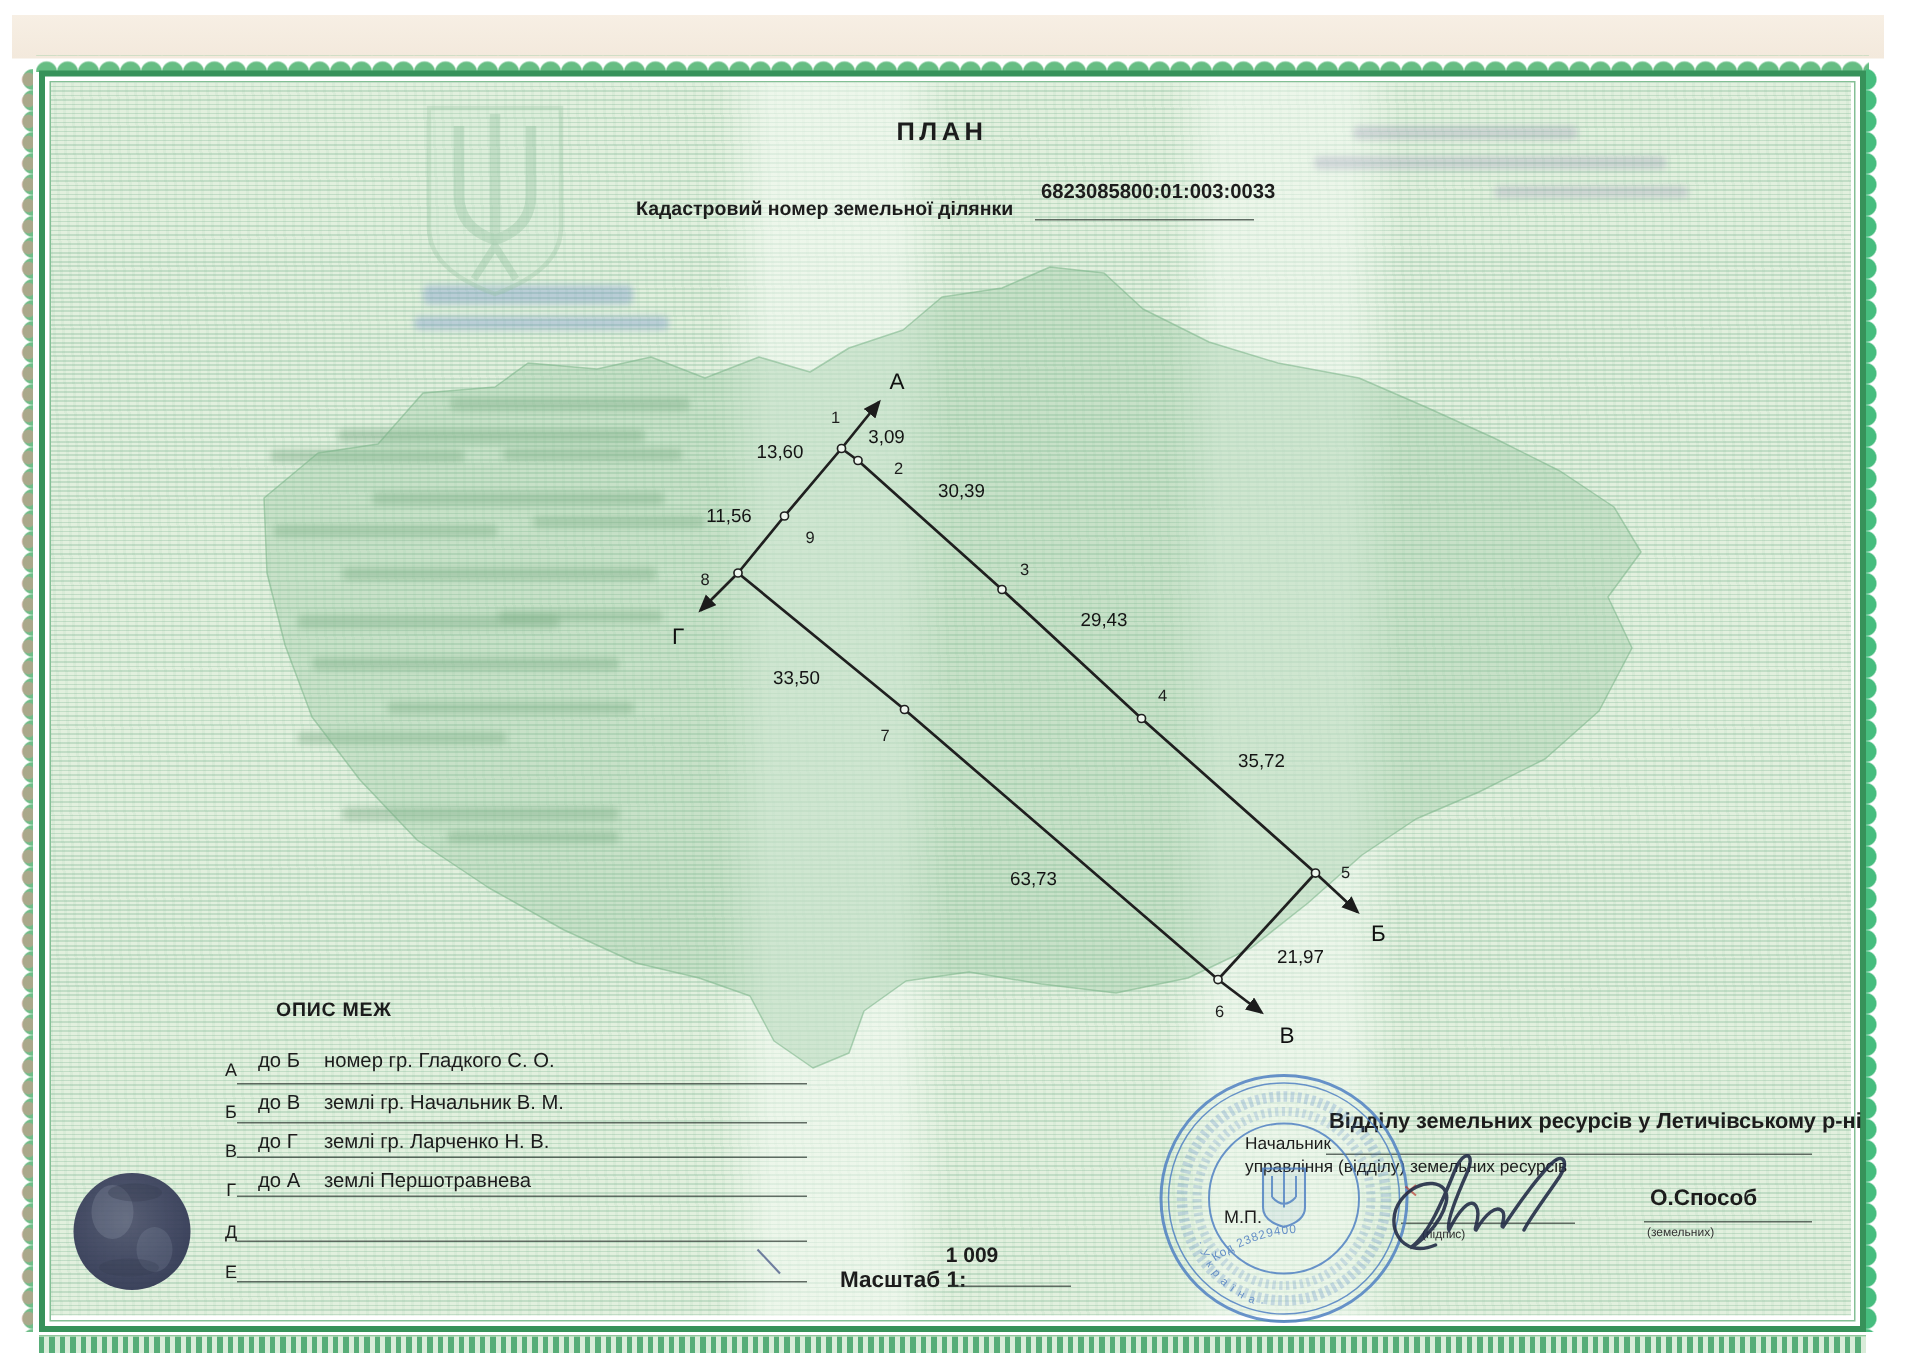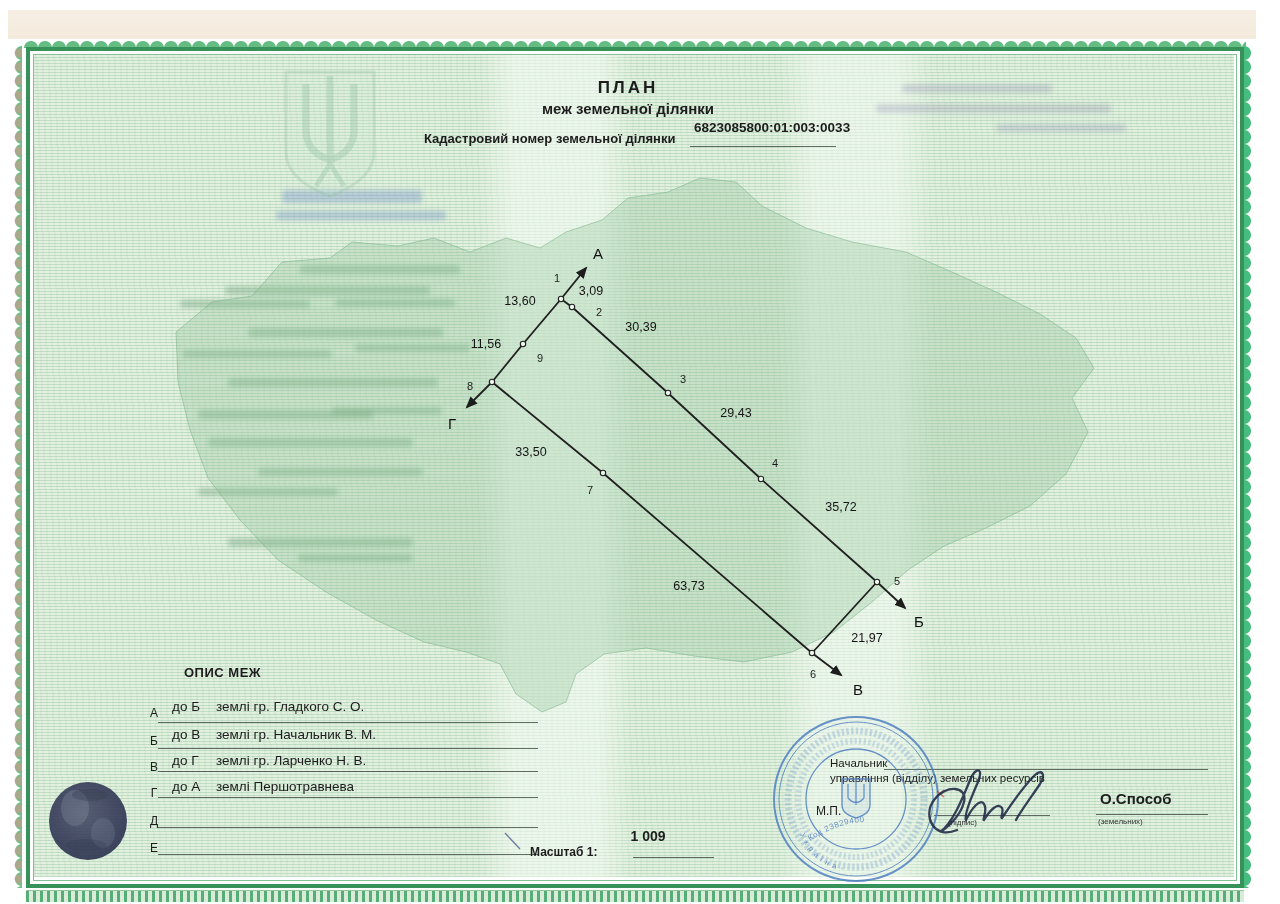--- a/index.html
+++ b/index.html
@@ -88,30 +88,29 @@
   <div class="smudge sm-green" style="left:228px;top:378px;width:210px;height:9px"></div>
   <div class="smudge sm-green" style="left:198px;top:410px;width:175px;height:9px"></div>
   <div class="smudge sm-green" style="left:332px;top:407px;width:110px;height:8px"></div>
   <div class="smudge sm-green" style="left:208px;top:438px;width:205px;height:9px"></div>
   <div class="smudge sm-green" style="left:258px;top:468px;width:165px;height:8px"></div>
   <div class="smudge sm-green" style="left:198px;top:488px;width:140px;height:8px"></div>
   <div class="smudge sm-green" style="left:228px;top:538px;width:185px;height:9px"></div>
   <div class="smudge sm-green" style="left:298px;top:554px;width:115px;height:8px"></div>
 
   <div class="tx b center" style="left:528px;top:78px;width:200px;font-size:17px;letter-spacing:3px">ПЛАН</div>
-  <div class="tx b center" style="left:478px;top:100px;width:300px;font-size:15px">меж земельної ділянки</div>
   <div class="tx b" style="left:424px;top:131px;font-size:13px">Кадастровий номер земельної ділянки</div>
   <div class="tx b" style="left:694px;top:120px;font-size:13.5px">6823085800:01:003:0033</div>
   <div class="rule" style="left:690px;top:146px;width:146px"></div>
 
   <div class="tx b" style="left:184px;top:665px;font-size:13px;letter-spacing:.5px">ОПИС МЕЖ</div>
 
   <div class="row-letter" style="left:146px;top:706px">А</div>
   <div class="row-text" style="left:172px;top:699px">
-    <span class="row-to">до Б</span><span>землі гр. Гладкого С. О.</span>
+    <span class="row-to">до Б</span><span>номер гр. Гладкого С. О.</span>
   </div>
   <div class="rule" style="left:158px;top:722px;width:380px"></div>
 
   <div class="row-letter" style="left:146px;top:734px">Б</div>
   <div class="row-text" style="left:172px;top:727px">
     <span class="row-to">до В</span><span>землі гр. Начальник В. М.</span>
   </div>
   <div class="rule" style="left:158px;top:748px;width:380px"></div>
 
   <div class="row-letter" style="left:146px;top:760px">В</div>
@@ -126,23 +125,24 @@
   </div>
   <div class="rule" style="left:158px;top:797px;width:380px"></div>
 
   <div class="row-letter" style="left:146px;top:814px">Д</div>
   <div class="rule" style="left:158px;top:827px;width:380px"></div>
 
   <div class="row-letter" style="left:146px;top:841px">Е</div>
   <div class="rule" style="left:158px;top:854px;width:380px"></div>
 
   <div class="tx b center" style="left:598px;top:828px;width:100px;font-size:14px">1 009</div>
-  <div class="tx b" style="left:530px;top:845px;font-size:12px">Масштаб 1:</div>
+  <div class="tx b" style="left:560px;top:845px;font-size:15px">Масштаб 1:</div>
   <div class="rule" style="left:633px;top:857px;width:81px"></div>
 
+  <div class="tx b" style="left:886px;top:740px;font-size:14.5px">Відділу земельних ресурсів у Летичівському р-ні</div>
   <div class="tx" style="left:830px;top:757px;font-size:11.5px">Начальник</div>
   <div class="rule" style="left:884px;top:769px;width:324px"></div>
   <div class="tx" style="left:830px;top:772px;font-size:11.5px">управління (відділу) земельних ресурсів</div>
   <div class="tx" style="left:816px;top:804px;font-size:12px">М.П.</div>
   <div class="rule" style="left:934px;top:815px;width:116px"></div>
   <div class="cap" style="left:948px;top:818px;width:90px">(підпис)</div>
   <div class="tx b" style="left:1100px;top:790px;font-size:15px">О.Способ</div>
   <div class="rule" style="left:1096px;top:814px;width:112px"></div>
   <div class="cap" style="left:1098px;top:817px;width:110px">(земельних)</div>
 

